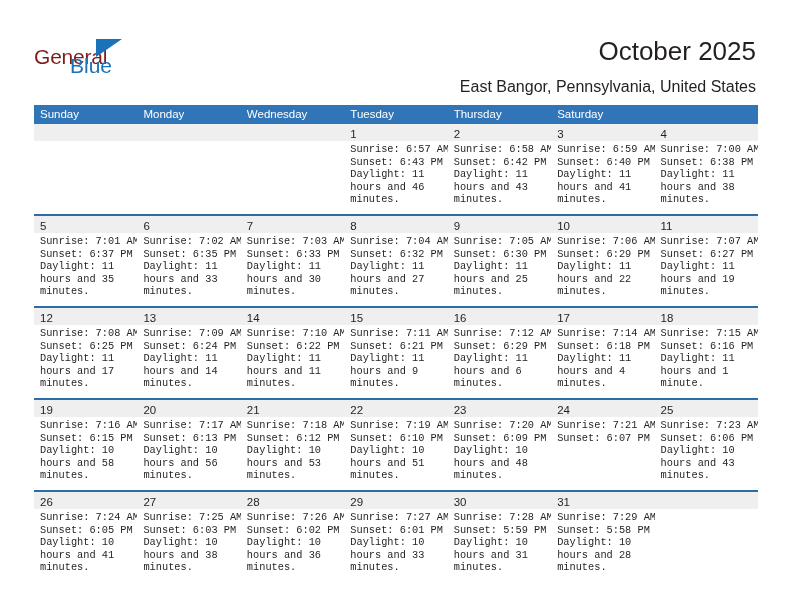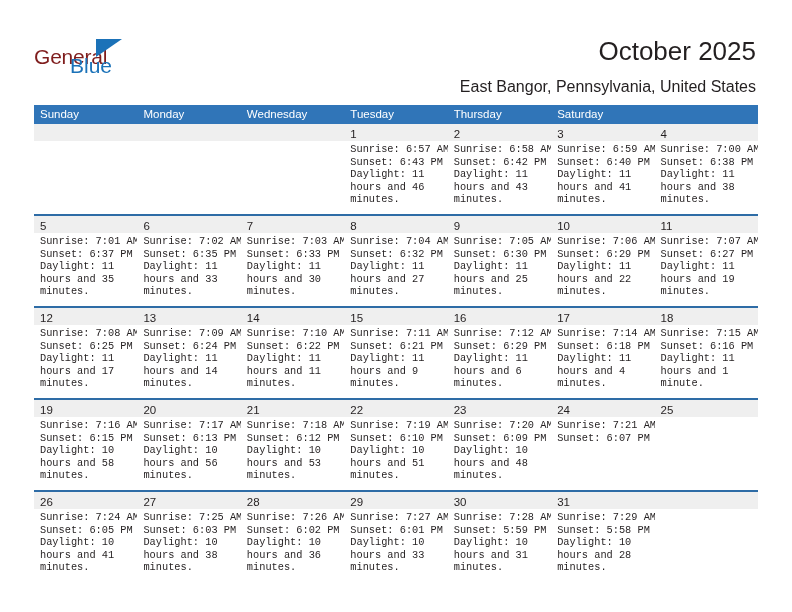--- a/index.html
+++ b/index.html
@@ -385,20 +385,25 @@
           </div>
           <div class="cell">
             <div class="daynum-band"><span class="daynum">24</span></div>
             <div class="info">
               <div>Sunrise: 7:21 AM</div>
               <div>Sunset: 6:07 PM</div>
             </div>
           </div>
           <div class="cell">
             <div class="daynum-band"><span class="daynum">25</span></div>
+            <div class="info">
+              <div>Sunrise: 7:23 AM</div>
+              <div>Sunset: 6:06 PM</div>
+              <div class="wrap">Daylight: 10 hours and 43 minutes.</div>
+            </div>
           </div>
         </div>
         <div class="week">
           <div class="cell">
             <div class="daynum-band"><span class="daynum">26</span></div>
             <div class="info">
               <div>Sunrise: 7:24 AM</div>
               <div>Sunset: 6:05 PM</div>
               <div class="wrap">Daylight: 10 hours and 41 minutes.</div>
             </div>

